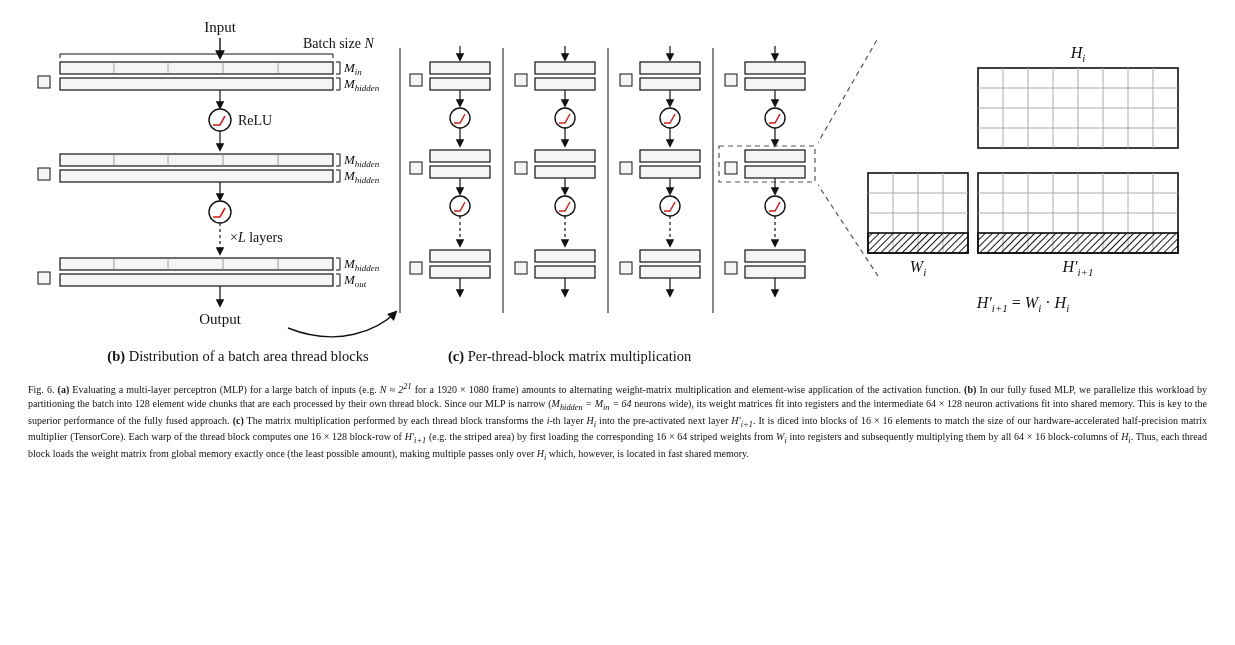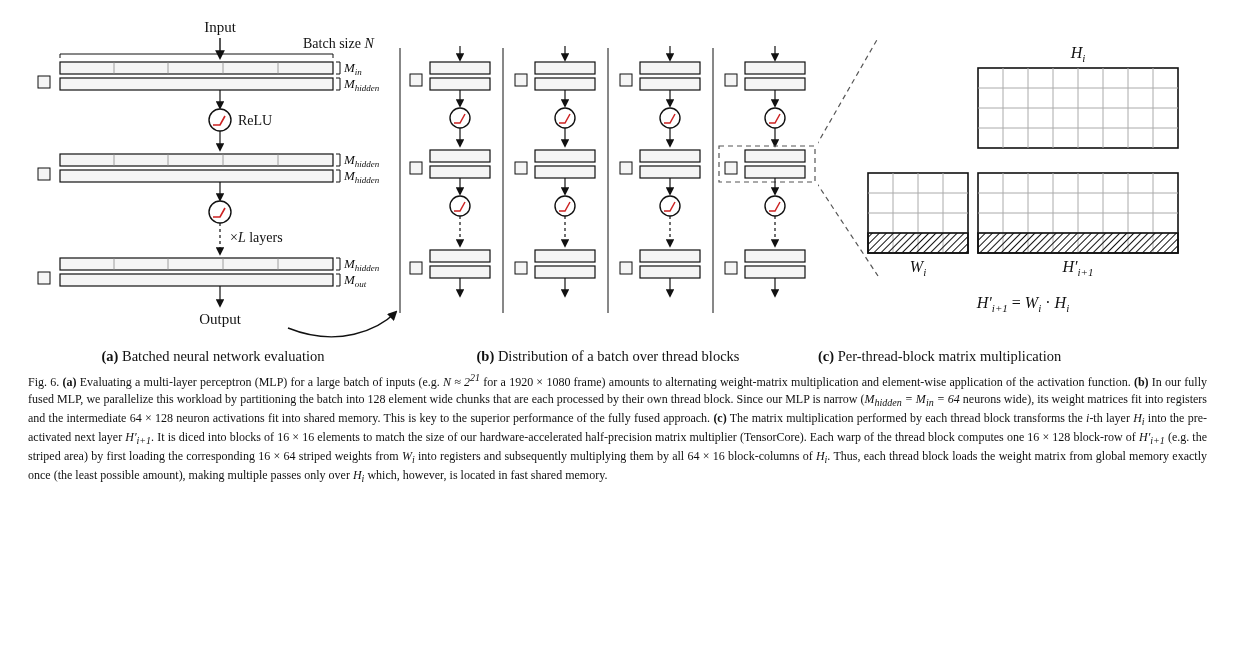--- a/index.html
+++ b/index.html
@@ -30,22 +30,22 @@
     display: flex;
     margin-top: 4px;
     font-size: 14.5px;
   }
   .subcap-a { width: 370px; text-align:center; }
   .subcap-b { width: 420px; text-align:center; }
   .subcap-c { width: 380px; }
   .subcap-b .bold, .subcap-a .bold, .subcap-c .bold { font-weight: bold; }
 
   .caption {
-    margin-top: 6px;
-    font-size: 12px;
+    margin-top: 16px;
+    font-size: 10px;
     line-height: 1.38;
     text-align: justify;
   }
   .caption .bold { font-weight: bold; }
   .caption .it { font-style: italic; }
   .nowrap { white-space: nowrap; }
 
   svg text { font-family: "Times New Roman", Times, serif; fill:#111; }
 </style>
 </head>
@@ -298,25 +298,22 @@
         <rect x="160" y="215" width="200" height="20" fill="none" stroke="#111" stroke-width="1.6"></rect>
       </g>
       <text x="260" y="254" text-anchor="middle" font-size="16" font-style="italic">H′<tspan font-size="11" baseline-shift="-4">i+1</tspan></text>
 
       <text x="205" y="290" text-anchor="middle" font-size="16" font-style="italic">H′<tspan font-size="11" baseline-shift="-4">i+1</tspan><tspan font-style="normal"> = </tspan>W<tspan font-size="11" baseline-shift="-4">i</tspan><tspan font-style="normal"> · </tspan>H<tspan font-size="11" baseline-shift="-4">i</tspan></text>
     </svg>
   </div>
 </div>
 
 <div class="subcaps">
-  <div class="subcap-a">
-    <span class="bold">(a)</span><span> Batched neural network evaluation</span>
-  </div>
   <div class="subcap-b">
-    <span class="bold">(b)</span><span> Distribution of a batch over thread blocks</span>
+    <span class="bold">(b)</span><span> Distribution of a batch area thread blocks</span>
   </div>
   <div class="subcap-c">
     <span class="bold">(c)</span><span> Per-thread-block matrix multiplication</span>
   </div>
 </div>
 
 <div class="caption">
   <span>Fig. 6.</span>
   <span class="bold">(a)</span><span> Evaluating a multi-layer perceptron (MLP) for a large batch of inputs (e.g. </span><span class="it nowrap"><span>N ≈ 2</span><sup>21</sup></span><span> for a 1920 × 1080 frame) amounts to alternating weight-matrix multiplication and element-wise application of the activation function. </span><span class="bold">(b)</span><span> In our fully fused MLP, we parallelize this workload by partitioning the batch into 128 element wide chunks that are each processed by their own thread block. Since our MLP is narrow (</span><span class="it">M<sub>hidden</sub> = M<sub>in</sub> = 64</span><span> neurons wide), its weight matrices fit into registers and the intermediate 64 × 128 neuron activations fit into shared memory. This is key to the superior performance of the fully fused approach. </span><span class="bold">(c)</span><span> The matrix multiplication performed by each thread block transforms the </span><span class="it">i</span><span>-th layer </span><span class="it">H<sub>i</sub></span><span> into the pre-activated next layer </span><span class="it nowrap">H′<sub>i+1</sub></span><span>. It is diced into blocks of 16 × 16 elements to match the size of our hardware-accelerated half-precision matrix multiplier (TensorCore). Each warp of the thread block computes one 16 × 128 block-row of </span><span class="it nowrap">H′<sub>i+1</sub></span><span> (e.g. the striped area) by first loading the corresponding 16 × 64 striped weights from </span><span class="it">W<sub>i</sub></span><span> into registers and subsequently multiplying them by all 64 × 16 block-columns of </span><span class="it">H<sub>i</sub></span><span>. Thus, each thread block loads the weight matrix from global memory exactly once (the least possible amount), making multiple passes only over </span><span class="it">H<sub>i</sub></span><span> which, however, is located in fast shared memory.</span>
 </div>

